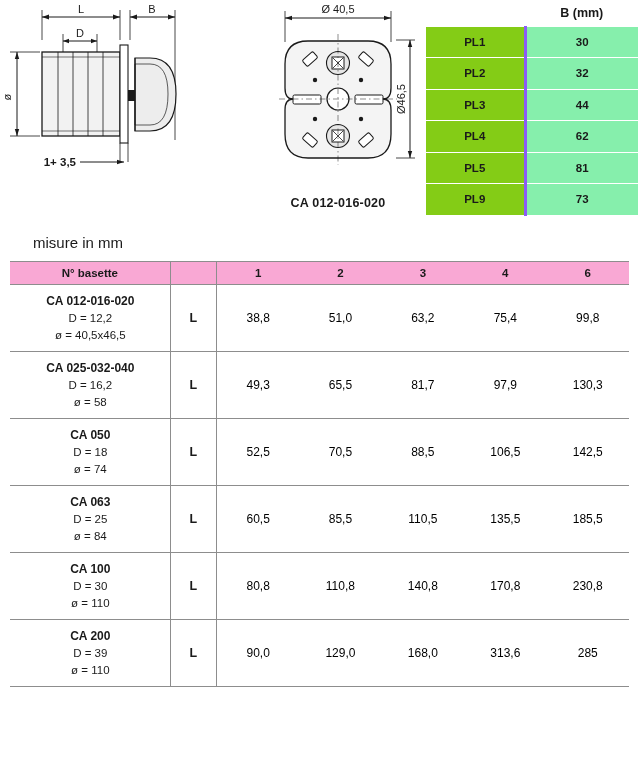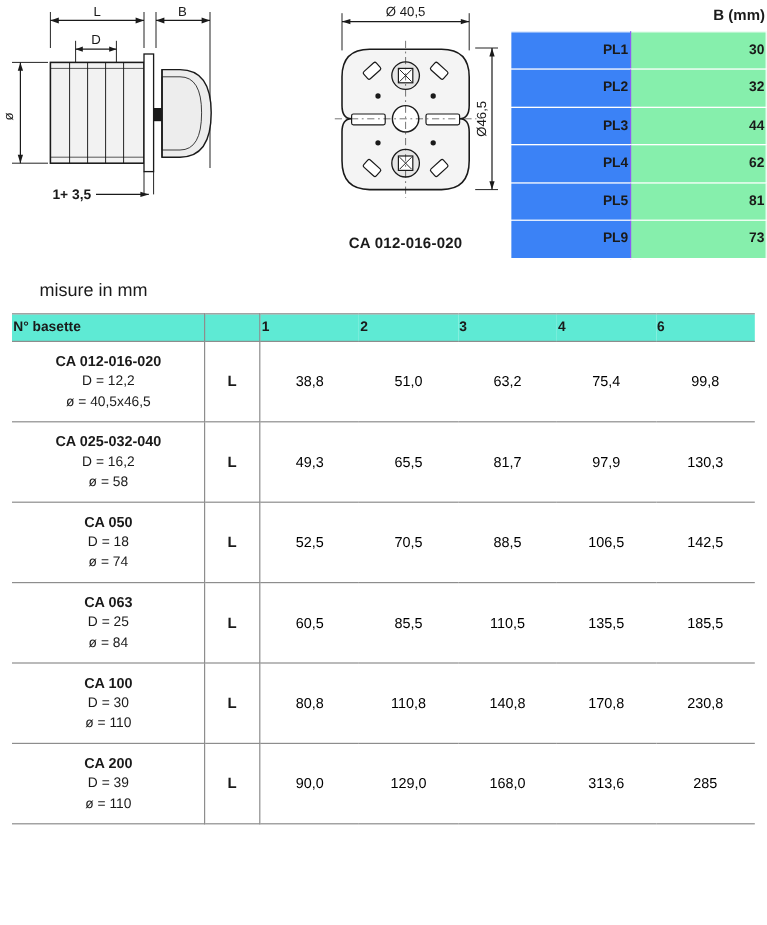--- a/index.html
+++ b/index.html
@@ -54,28 +54,28 @@
     position: absolute;
     left: 425px;
     top: 0;
     width: 214px;
     border-collapse: collapse;
     font-size: 11.5px;
   }
   .pl-table td, .pl-table th {
     border: 1px solid #ffffff;
     height: 31.5px;
-    text-align: right;
+    text-align: center;
     vertical-align: middle;
     font-weight: bold;
   }
   .pl-table .pl-label {
-    background: #3b82f6;
+    background: #84cc16;
     width: 100px;
-    border-right: 1px solid #8b5cf6;
+    border-right: 3px solid #8b5cf6;
   }
   .pl-table .pl-value {
     background: #86efac;
     width: 114px;
   }
   .pl-table .hdr-blank {
     background: #ffffff;
     border: none;
     height: 26px;
   }
@@ -103,25 +103,25 @@
     top: 261px;
     width: 619px;
     border-collapse: collapse;
     table-layout: fixed;
   }
   .main-table col.c0 { width: 134px; }
   .main-table col.c1 { width: 39px; }
   .main-table col.cn { width: 69px; }
 
   .main-table thead th {
-    background: #5eead4;
+    background: #f9a8d4;
     height: 23px;
     font-size: 11.5px;
     font-weight: bold;
-    text-align: left;
+    text-align: center;
     vertical-align: middle;
     border-top: 1px solid #8d8d8d;
     border-bottom: 1px solid #8d8d8d;
   }
   .main-table thead th.h0 {
     border-right: 1px solid #8d8d8d;
   }
   .main-table thead th.h1 {
     border-right: 1px solid #8d8d8d;
   }

